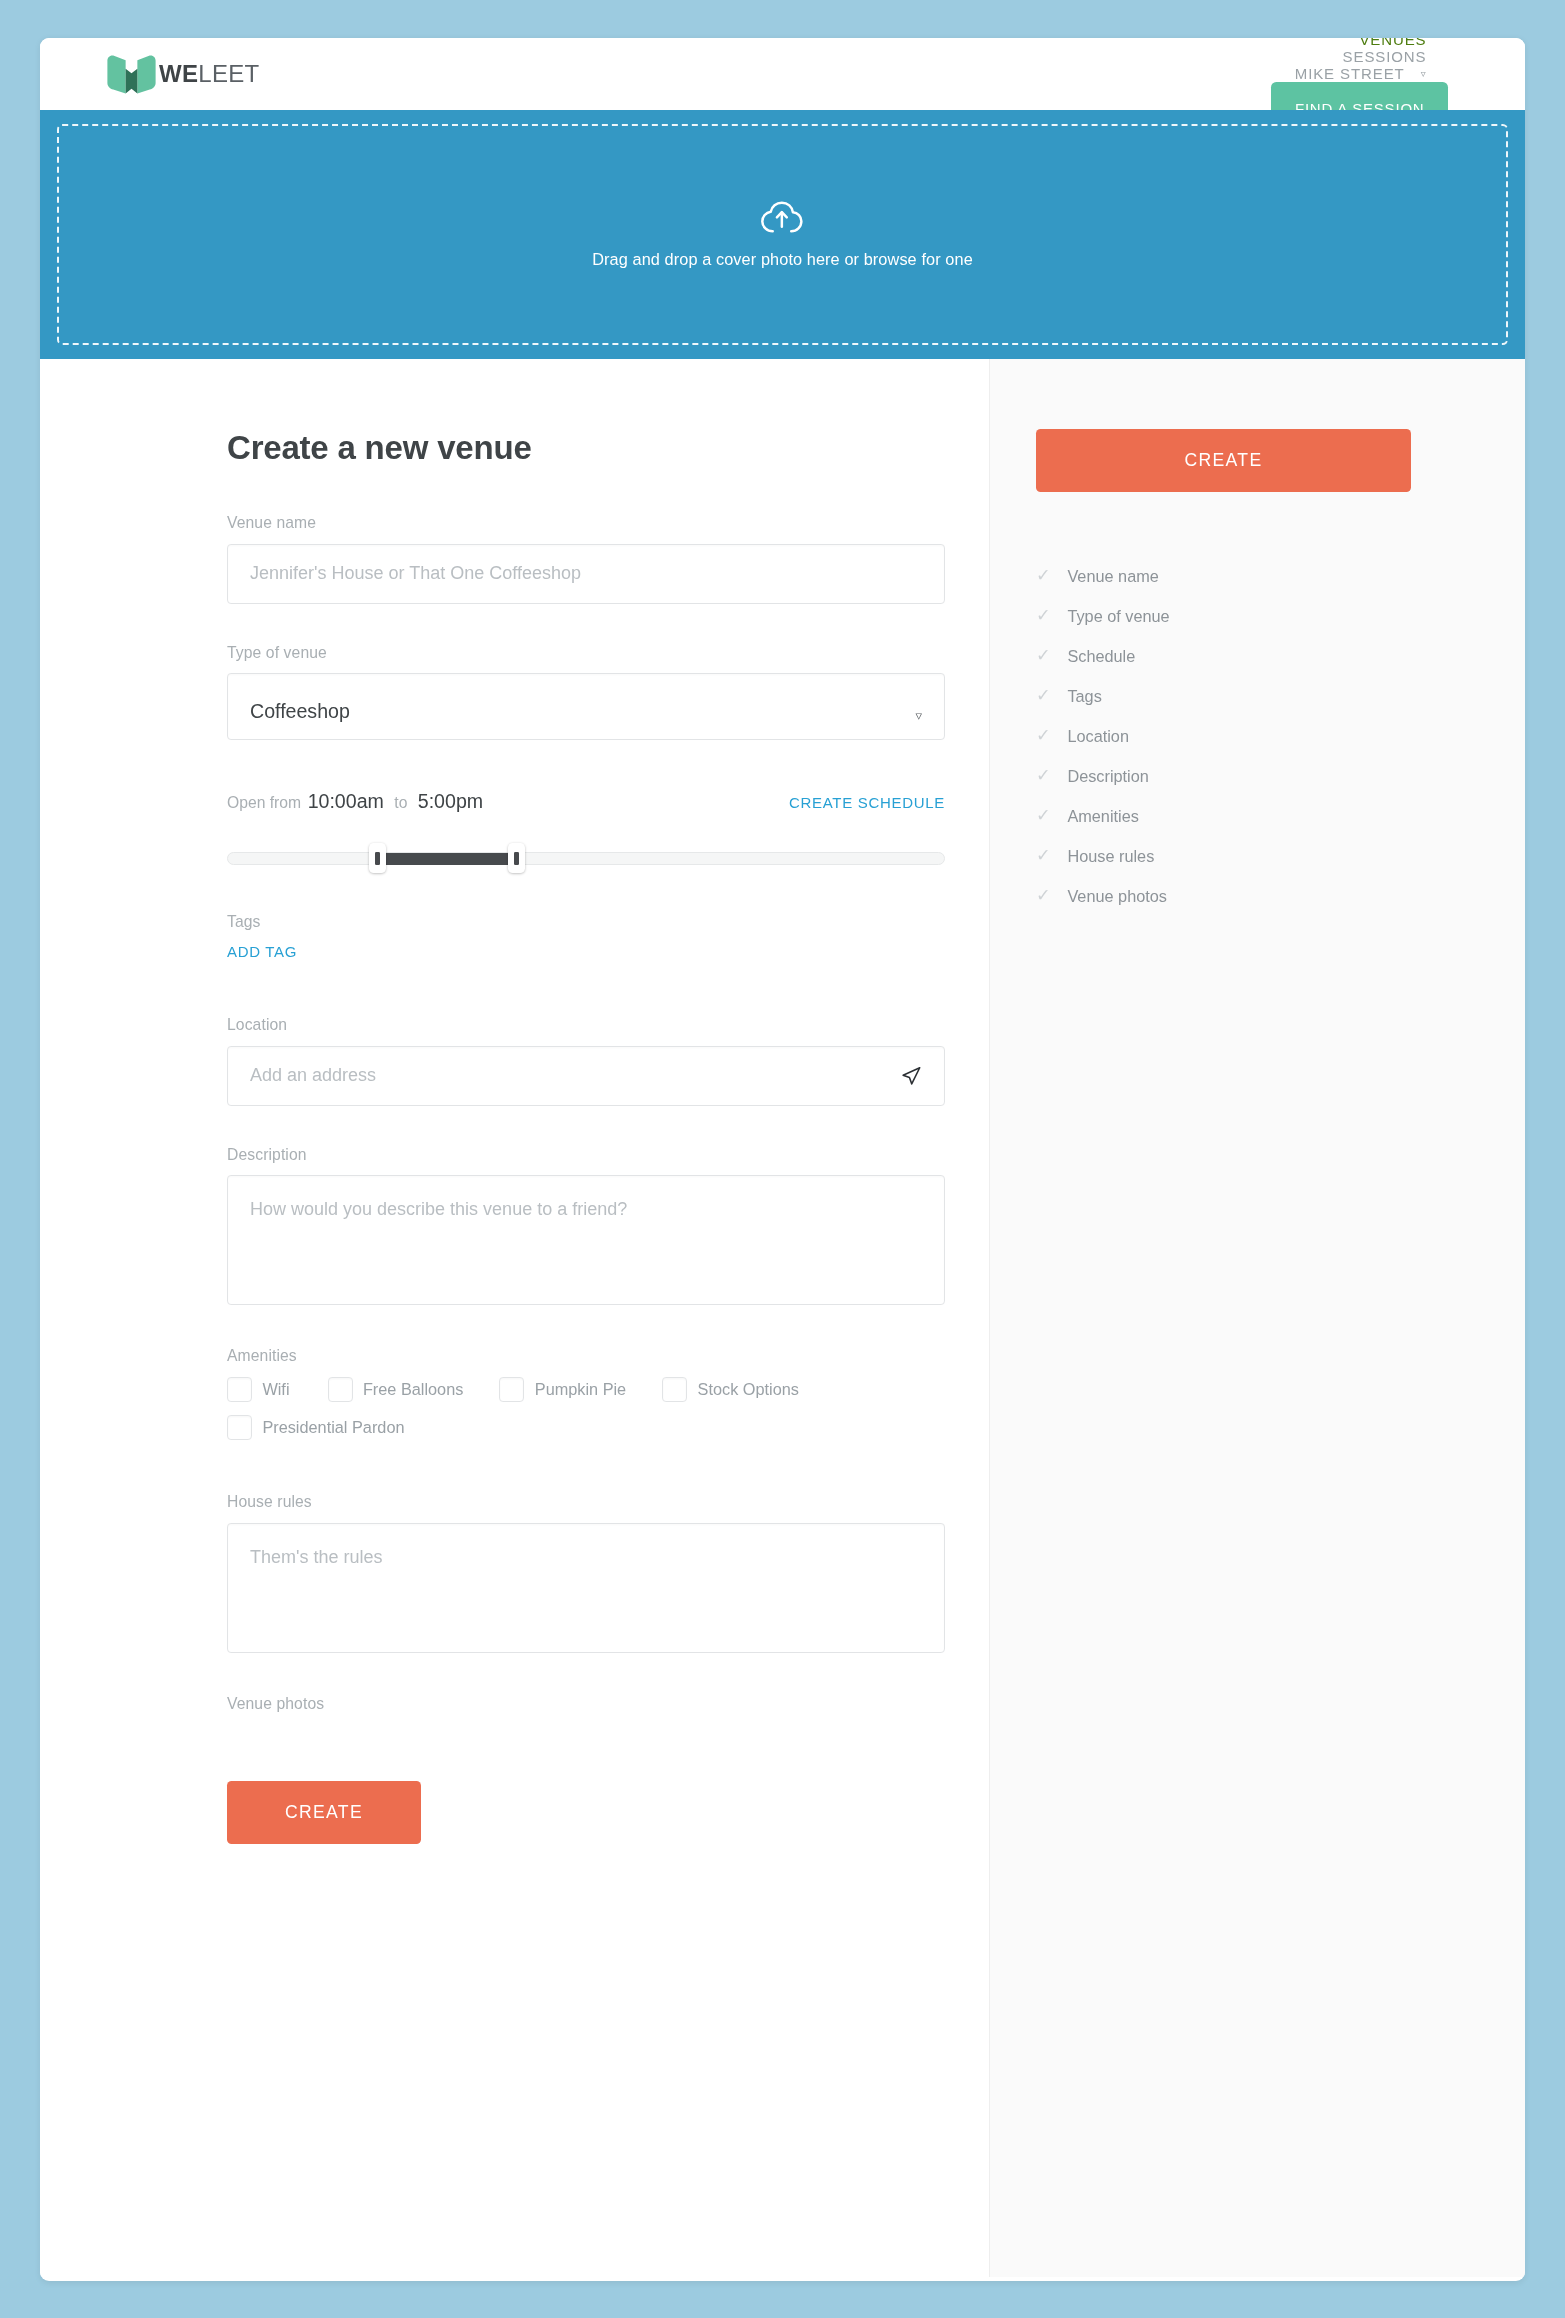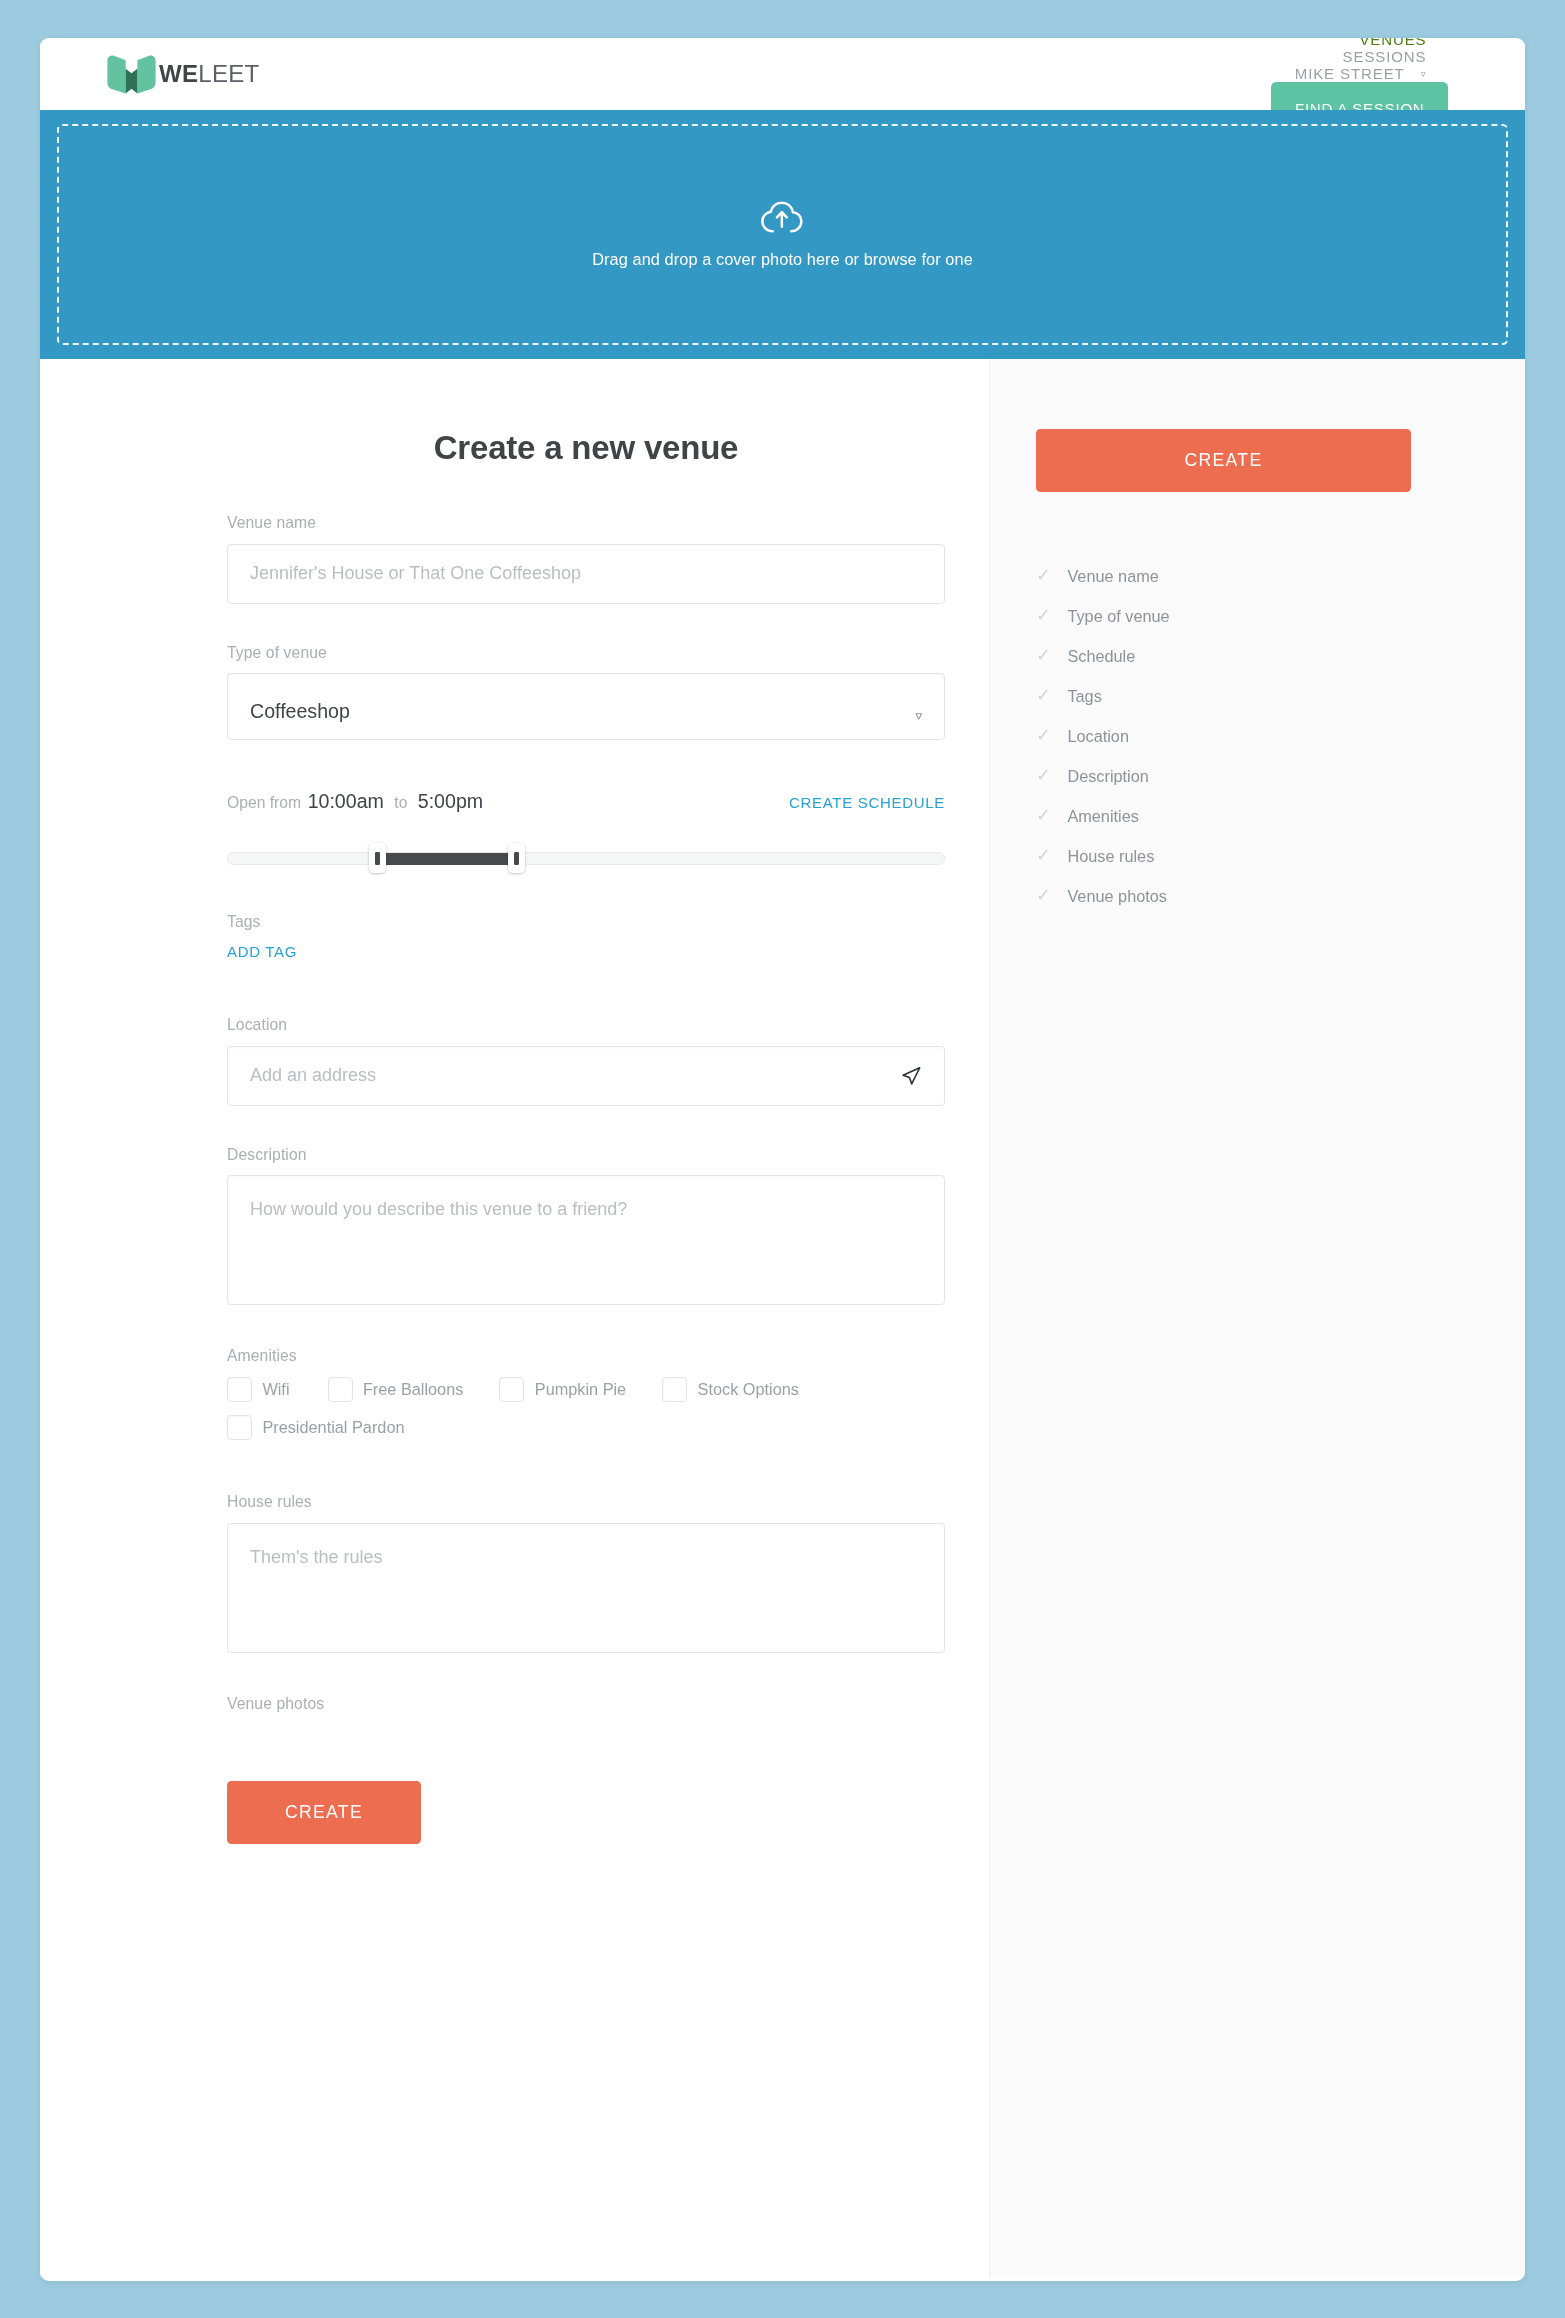--- a/index.html
+++ b/index.html
@@ -146,21 +146,20 @@
   }
 
   .form-wrap { width: 718px; margin-left: 187px; }
 
   .page-title {
     font-size: 33px;
     font-weight: 700;
     color: #3f4447;
     letter-spacing: -0.2px;
     margin-bottom: 47px;
-    text-align: center;
   }
 
   .field { margin-bottom: 0; }
   .field-label {
     font-size: 15.7px;
     color: #a9afb3;
     margin-bottom: 11.7px;
     letter-spacing: 0.1px;
   }
 

